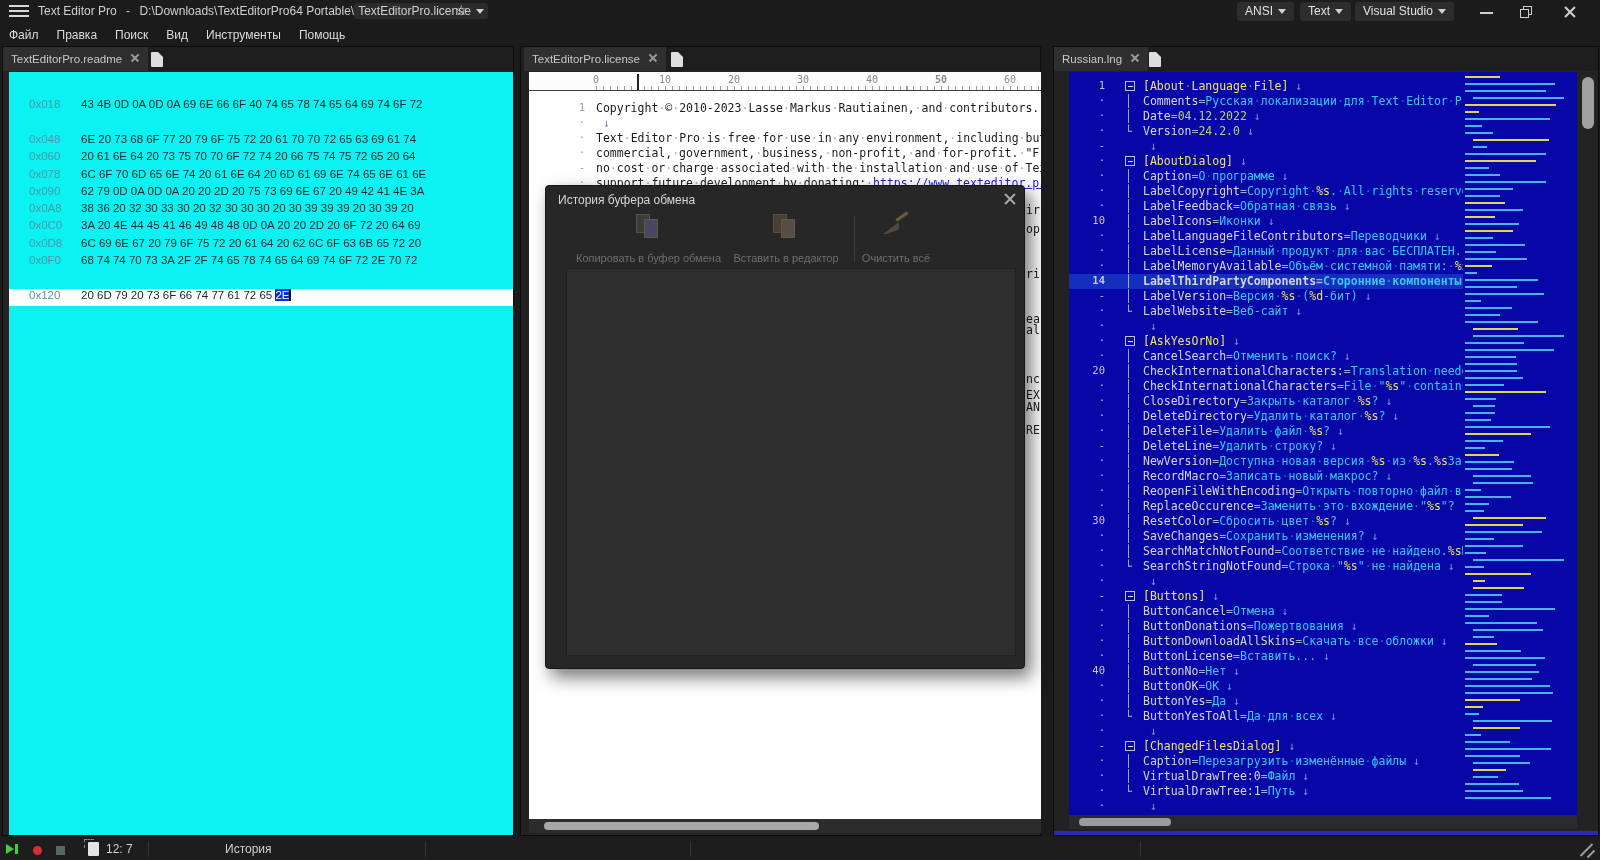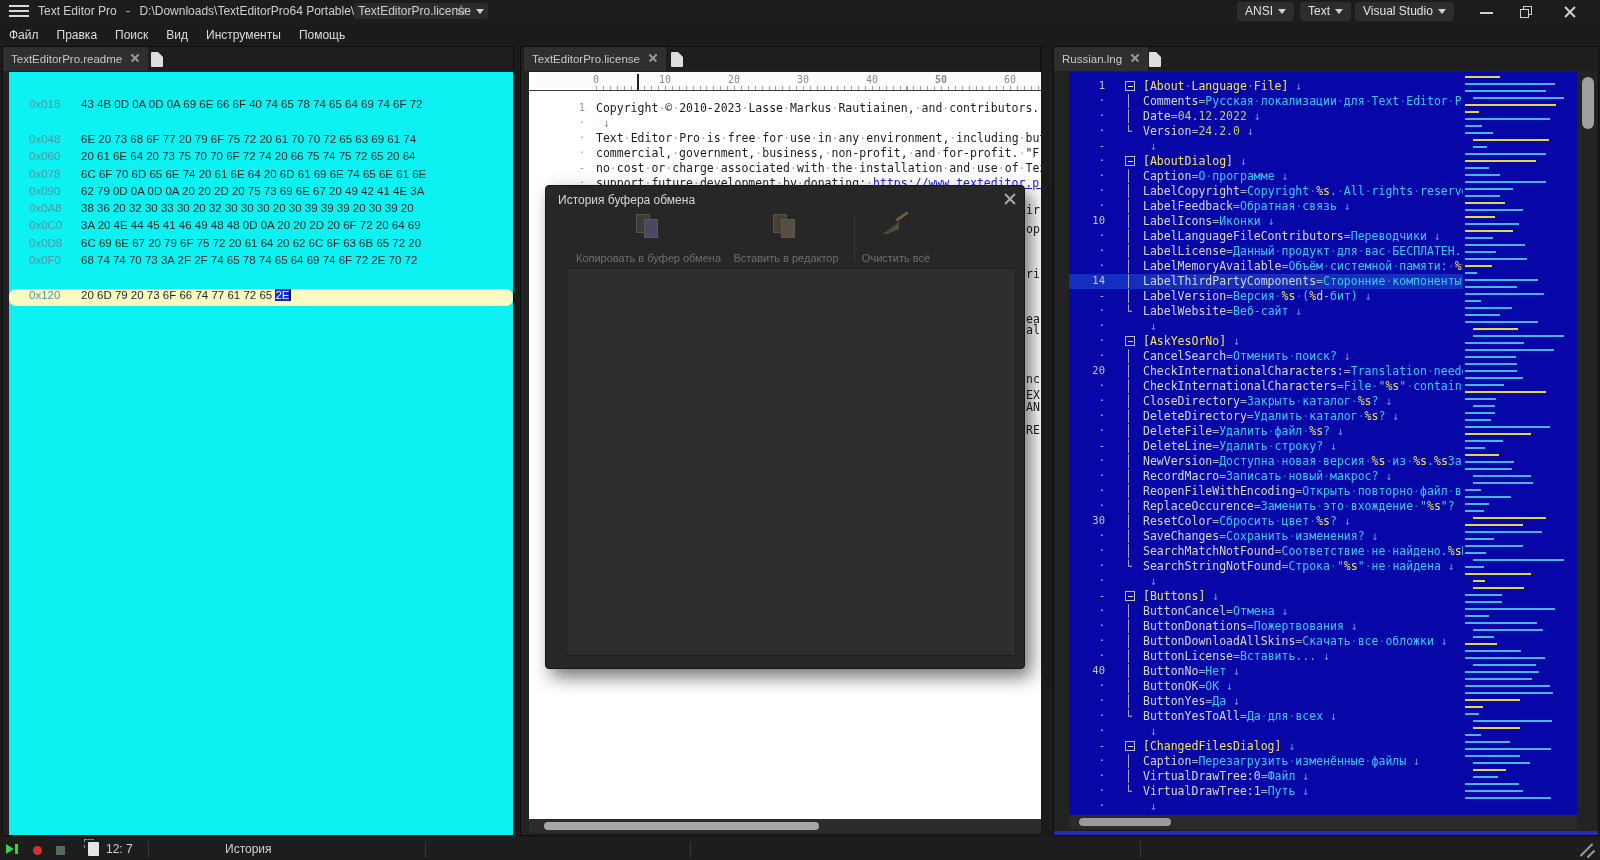--- a/index.html
+++ b/index.html
@@ -45,21 +45,21 @@
   .newdoc:after { content:""; position:absolute; right:0; top:0; border-style:solid; border-width:0 5px 5px 0;
     border-color:transparent #1e1e1e transparent transparent; }
 
   
   #panel-hex { left:2px; width:512px; }
   #hex-editor { position:absolute; left:6px; top:25px; width:504px; height:763px;
     background:#0cf2f2; overflow:hidden; }
   .hexrow { position:absolute; left:0; width:100%; height:17px; font-size:11.5px; white-space:pre; }
   .hexrow .off { position:absolute; left:20px; color:#4b98a4; }
   .hexrow .byt { position:absolute; left:72px; color:#182828; }
-  .hexrow.hl { background:#fef9c3;border-radius:7px; }
+  .hexrow.hl { background:#ffffff; }
   .hexsel { background:#0b2fd4; color:#eef8ff; }
   .hexcaret { display:inline-block; width:2px; height:12px; background:#101010; vertical-align:-2px; }
 
   
   #panel-lic { left:520px; width:521px; }
   #lic-editor { position:absolute; left:8px; top:25px; width:512px; height:747px;
     background:#ffffff; overflow:hidden; }
   #lic-ruler { position:absolute; left:0; top:0; width:100%; height:19px; background:#fcfcfc;
     border-bottom:1px solid #3c3c3c; }
   #lic-ruler .rlabel { position:absolute; top:2px; font-size:10px; color:#8a8a8a; transform:translateX(-50%); }
@@ -94,21 +94,21 @@
   .icn-broom { position:absolute; left:50%; top:2px; width:30px; height:26px; transform:translateX(-50%); }
   .icn-broom .handle { position:absolute; left:14px; top:1px; width:14px; height:3px; background:#6a5c3e; transform:rotate(-35deg); }
   .icn-broom .head { position:absolute; left:2px; top:8px; width:16px; height:12px; background:#54483a;
     clip-path:polygon(0 100%, 100% 0, 100% 60%, 25% 100%); }
 
   
   #panel-lang { left:1053px; width:546px; }
   #lang-editor { position:absolute; left:15px; top:25px; width:508px; height:743px;
     background:#0707a8; overflow:hidden; }
   .lline { position:absolute; left:0; width:100%; height:15px; font-size:11.5px; white-space:pre; }
-  .lline.cur { background:#142fbd; }
+  .lline.cur { background:#142fbd;font-weight:bold; }
   .lg { position:absolute; left:8px; width:28px; text-align:right; color:#c8c8c8; font-size:10.5px; }
   .lfold { position:absolute; left:56px; width:14px; color:#b8b8c0; }
   .lfold .fbox { position:absolute; left:0; top:2px; width:10px; height:10px; border:1px solid #c0c0c8; }
   .lfold .fbox i { position:absolute; left:1.5px; top:3.5px; width:5px; height:1.5px; background:#e0e0e0; }
   .ltxt { position:absolute; left:74px; white-space:pre; }
   .c-sec{color:#f0e25e} .c-key{color:#d6d6d6} .c-eq{color:#a8b0c0} .c-val{color:#38c8f8}
   .c-tok{color:#e6e164} .c-num{color:#bdd05c} .c-arrow{color:#7b8ade}
   .lws{opacity:.55}
   #minimap { position:absolute; left:394px; top:0; width:114px; height:743px; background:#0707a8; overflow:hidden; }
   .mmline { position:absolute; height:2px; }

